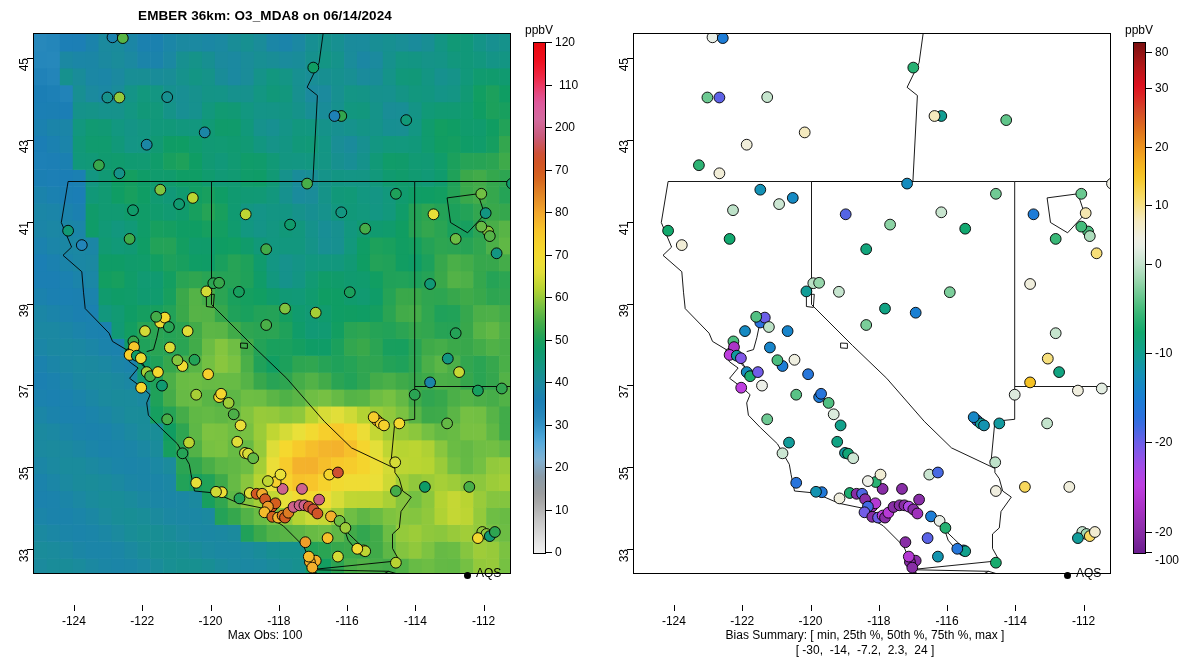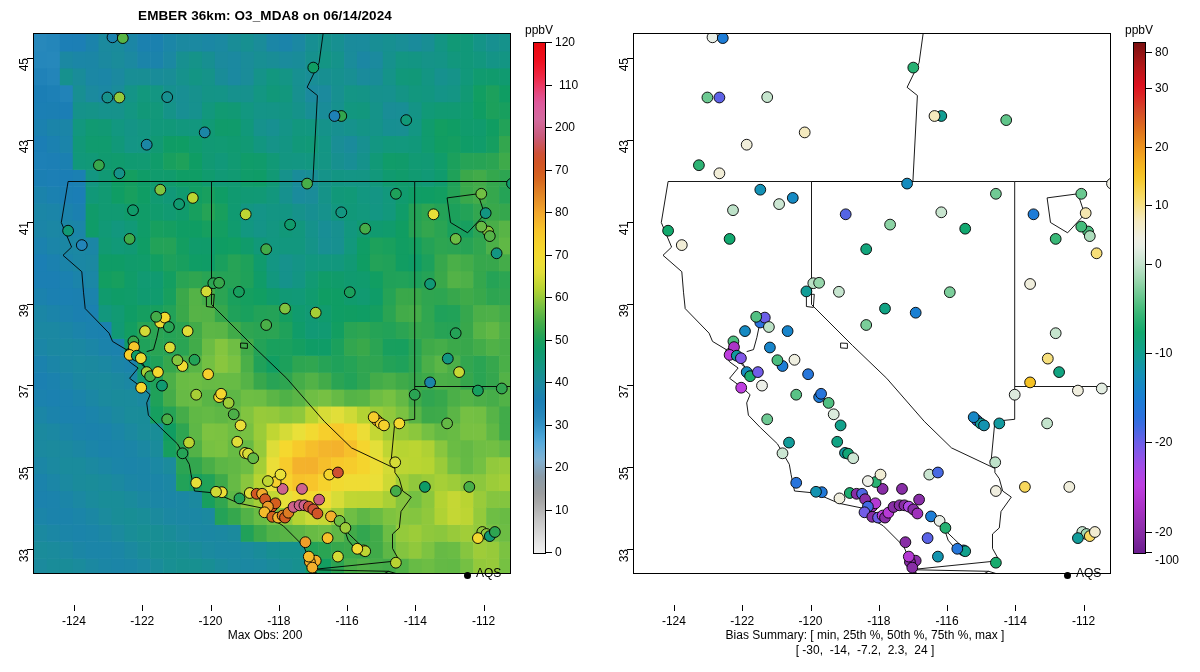--- a/index.html
+++ b/index.html
@@ -1471,21 +1471,21 @@
         <div class="cbar-label" style="left: 30px; top: 179px;">80</div>
         <div class="cbar-tick" style="left: 21px; top: 136.5px;"></div>
         <div class="cbar-label" style="left: 30px; top: 136.5px;">70</div>
         <div class="cbar-tick" style="left: 21px; top: 94px;"></div>
         <div class="cbar-label" style="left: 30px; top: 94px;">200</div>
         <div class="cbar-tick" style="left: 21px; top: 51.5px;"></div>
         <div class="cbar-label" style="left: 34px; top: 51.5px; text-align: right;">110</div>
         <div class="cbar-tick" style="left: 21px; top: 9px;"></div>
         <div class="cbar-label" style="left: 30px; top: 9px;">120</div>
       </div>
-      <div class="caption"><div>Max Obs: 200</div></div>
+      <div class="caption"><div>Max Obs: 100</div></div>
     </div>
     <div class="panel" style="left: 600px;">
       <div class="plotframe">
         <svg width="478" height="541" viewBox="0 0 478 541">
           <g fill="none" stroke="#000000" stroke-width="0.9">
             <path d="M34.1 147.5 L27.3 188.5 L37.6 213.1 L29.0 221.3 L47.8 237.7 L49.5 258.2 L51.2 274.6 L75.1 299.2 L78.5 307.4 L92.2 315.6 L91.5 320.5 L95.6 327.9 L104.1 334.0 L95.6 344.3 L109.3 354.5 L116.1 360.7 L112.7 368.9 L114.4 381.2 L126.3 393.5 L143.4 409.8 L155.3 430.3 L157.1 440.6 L160.5 457.0 L181.0 459.0 L204.9 469.3 L228.8 474.2 L239.0 485.7 L249.2 491.8 L269.7 512.3 L275.9 526.7 L276.6 535.7"></path>
             <path d="M92.2 315.6 L97.3 313.5 L102.4 319.7 L105.8 327.9 L109.3 332.0 L111.0 333.2 L107.6 327.9 L102.4 321.7 L99.0 316.4 L93.9 314.4"></path>
             <path d="M177.5 147.5 L177.5 270.5 L218.5 311.5 L252.7 344.3 L290.2 387.3 L317.5 413.9 L360.9 434.4 L360.9 438.5 L365.3 444.7 L368.7 457.0 L377.3 463.1 L367.0 477.5 L365.3 493.9 L358.5 500.0 L358.5 514.4 L365.3 526.7 L276.6 535.7"></path>
             <path d="M34.1 147.5 L177.5 147.5 L278.9 147.5 L283.4 61.5 L273.1 53.3 L285.1 28.7 L290.2 -8.2 L281.7 -20.5 L278.9 -32.8"></path>
             <path d="M20.5 -26.6 L61.5 -24.6 L81.9 -2.0 L136.6 -2.0 L191.2 -13.5 L278.9 -16.4"></path>

